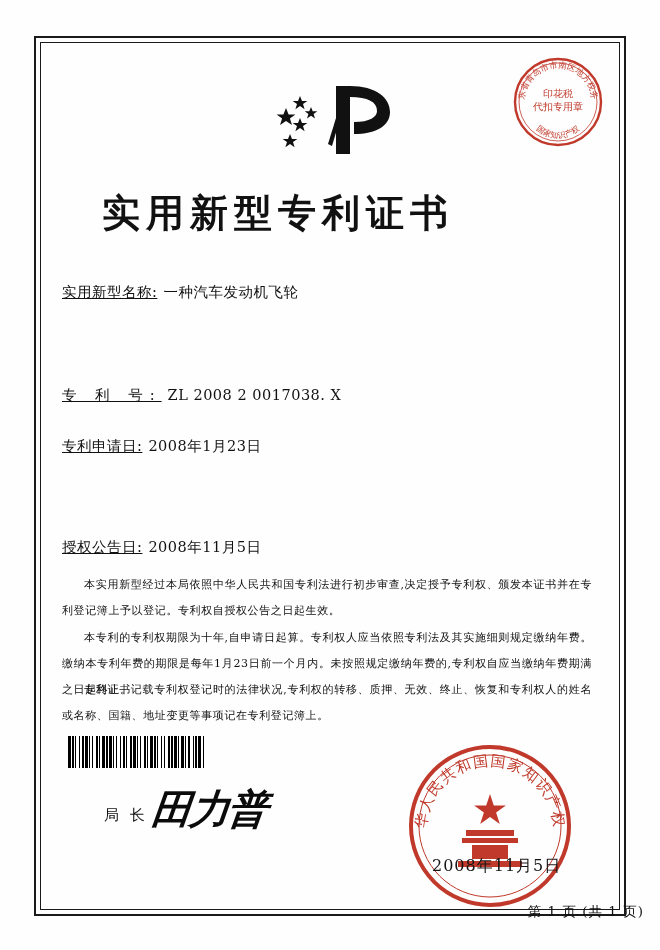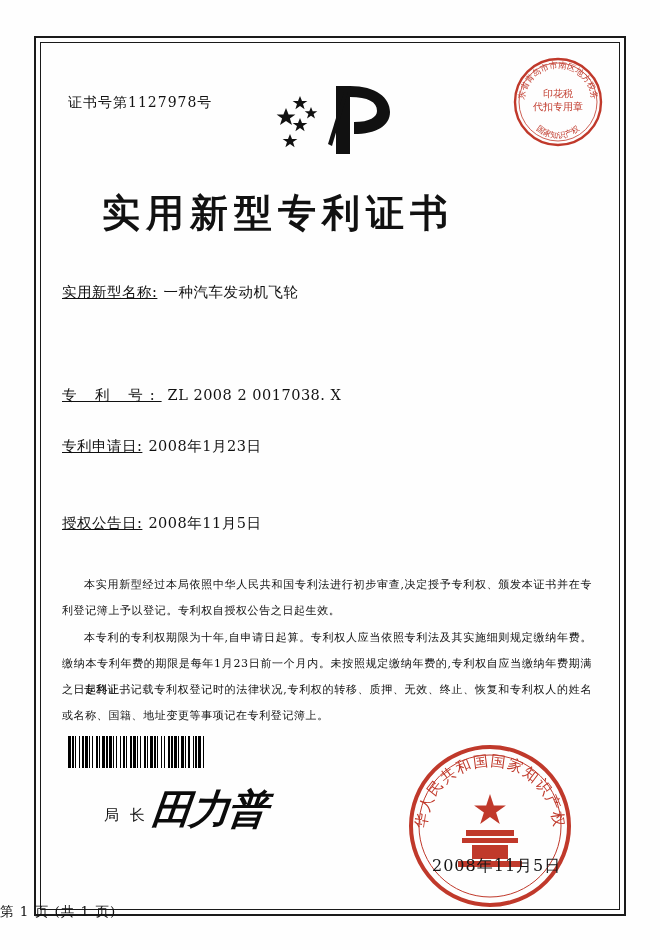--- a/index.html
+++ b/index.html
@@ -96,21 +96,21 @@
   }
   .field .val {
     display: inline-block;
     margin-left: 6px;
   }
   .f1 { top: 283px; }
   .f2 { top: 328px; }
   .f3 { top: 386px; }
   .f4 { top: 437px; }
   .f5 { top: 512px; }
-  .f6 { top: 514px; }
+  .f6 { top: 538px; }
 
   .sp { letter-spacing: 7px; }
 
   
   .para {
     position: absolute;
     left: 62px;
     width: 530px;
     font-size: 11px;
     line-height: 26px;
@@ -177,34 +177,33 @@
     letter-spacing: 1px;
     color: #151515;
   }
 
   
   .footer {
     position: absolute;
     left: 0;
     top: 903px;
     width: 644px;
-    text-align: left;
+    text-align: right;
     font-size: 13.5px;
     letter-spacing: 1px;
   }
 </style>
 </head>
 <body>
 
 <div class="page">
 
   <div class="border-outer"></div>
   <div class="border-inner"></div>
 
-  <div class="cert-no">证书号第1127978号</div>
 
   <div class="logo">
     <svg viewBox="0 0 120 76" width="120" height="76" aria-hidden="true">
 
       <g fill="#111">
         <polygon points="10,26 12.6,32.4 19.4,32.4 13.9,36.4 16,43 10,39 4,43 6.1,36.4 0.6,32.4 7.4,32.4"></polygon>
         <polygon points="24,14 26,19 31.4,19 27,22.1 28.6,27.3 24,24.1 19.4,27.3 21,22.1 16.6,19 22,19"></polygon>
         <polygon points="24,36 26,41 31.4,41 27,44.1 28.6,49.3 24,46.1 19.4,49.3 21,44.1 16.6,41 22,41"></polygon>
         <polygon points="14,52 16,57 21.4,57 17,60.1 18.6,65.3 14,62.1 9.4,65.3 11,60.1 6.6,57 12,57"></polygon>
         <polygon points="35,25 36.7,29.3 41.3,29.3 37.6,32 39,36.4 35,33.7 31,36.4 32.4,32 28.7,29.3 33.3,29.3"></polygon>

